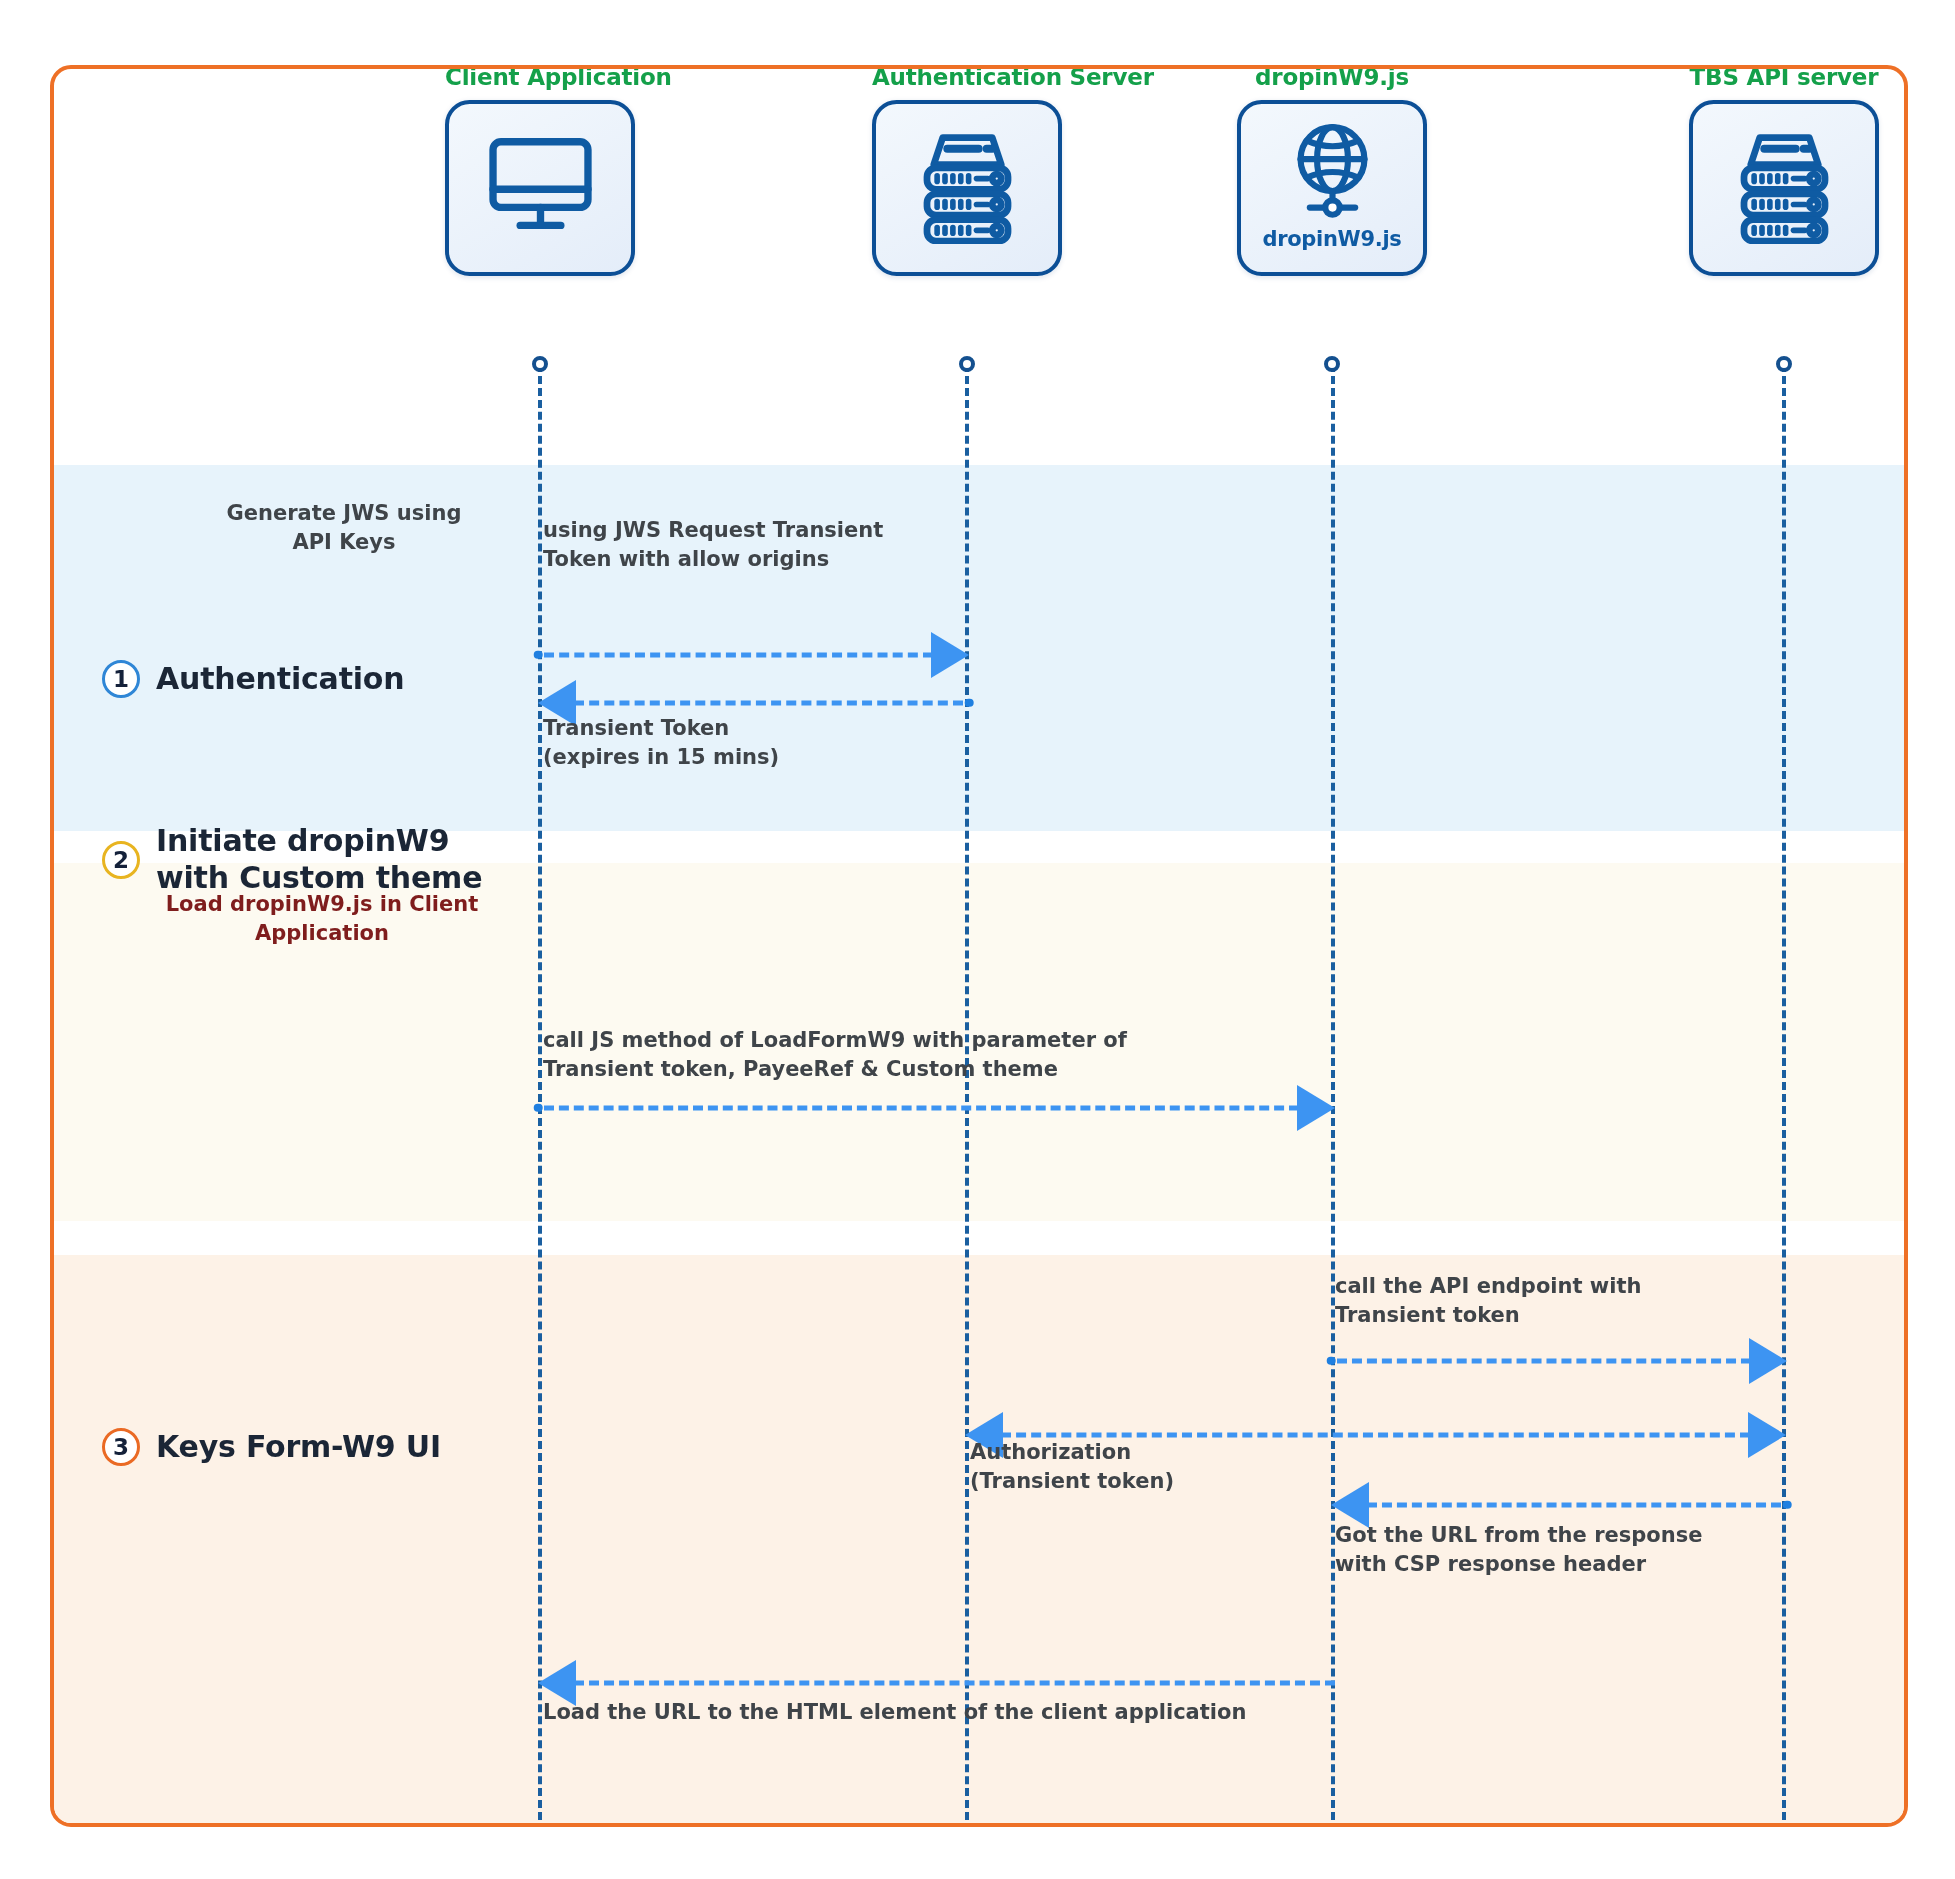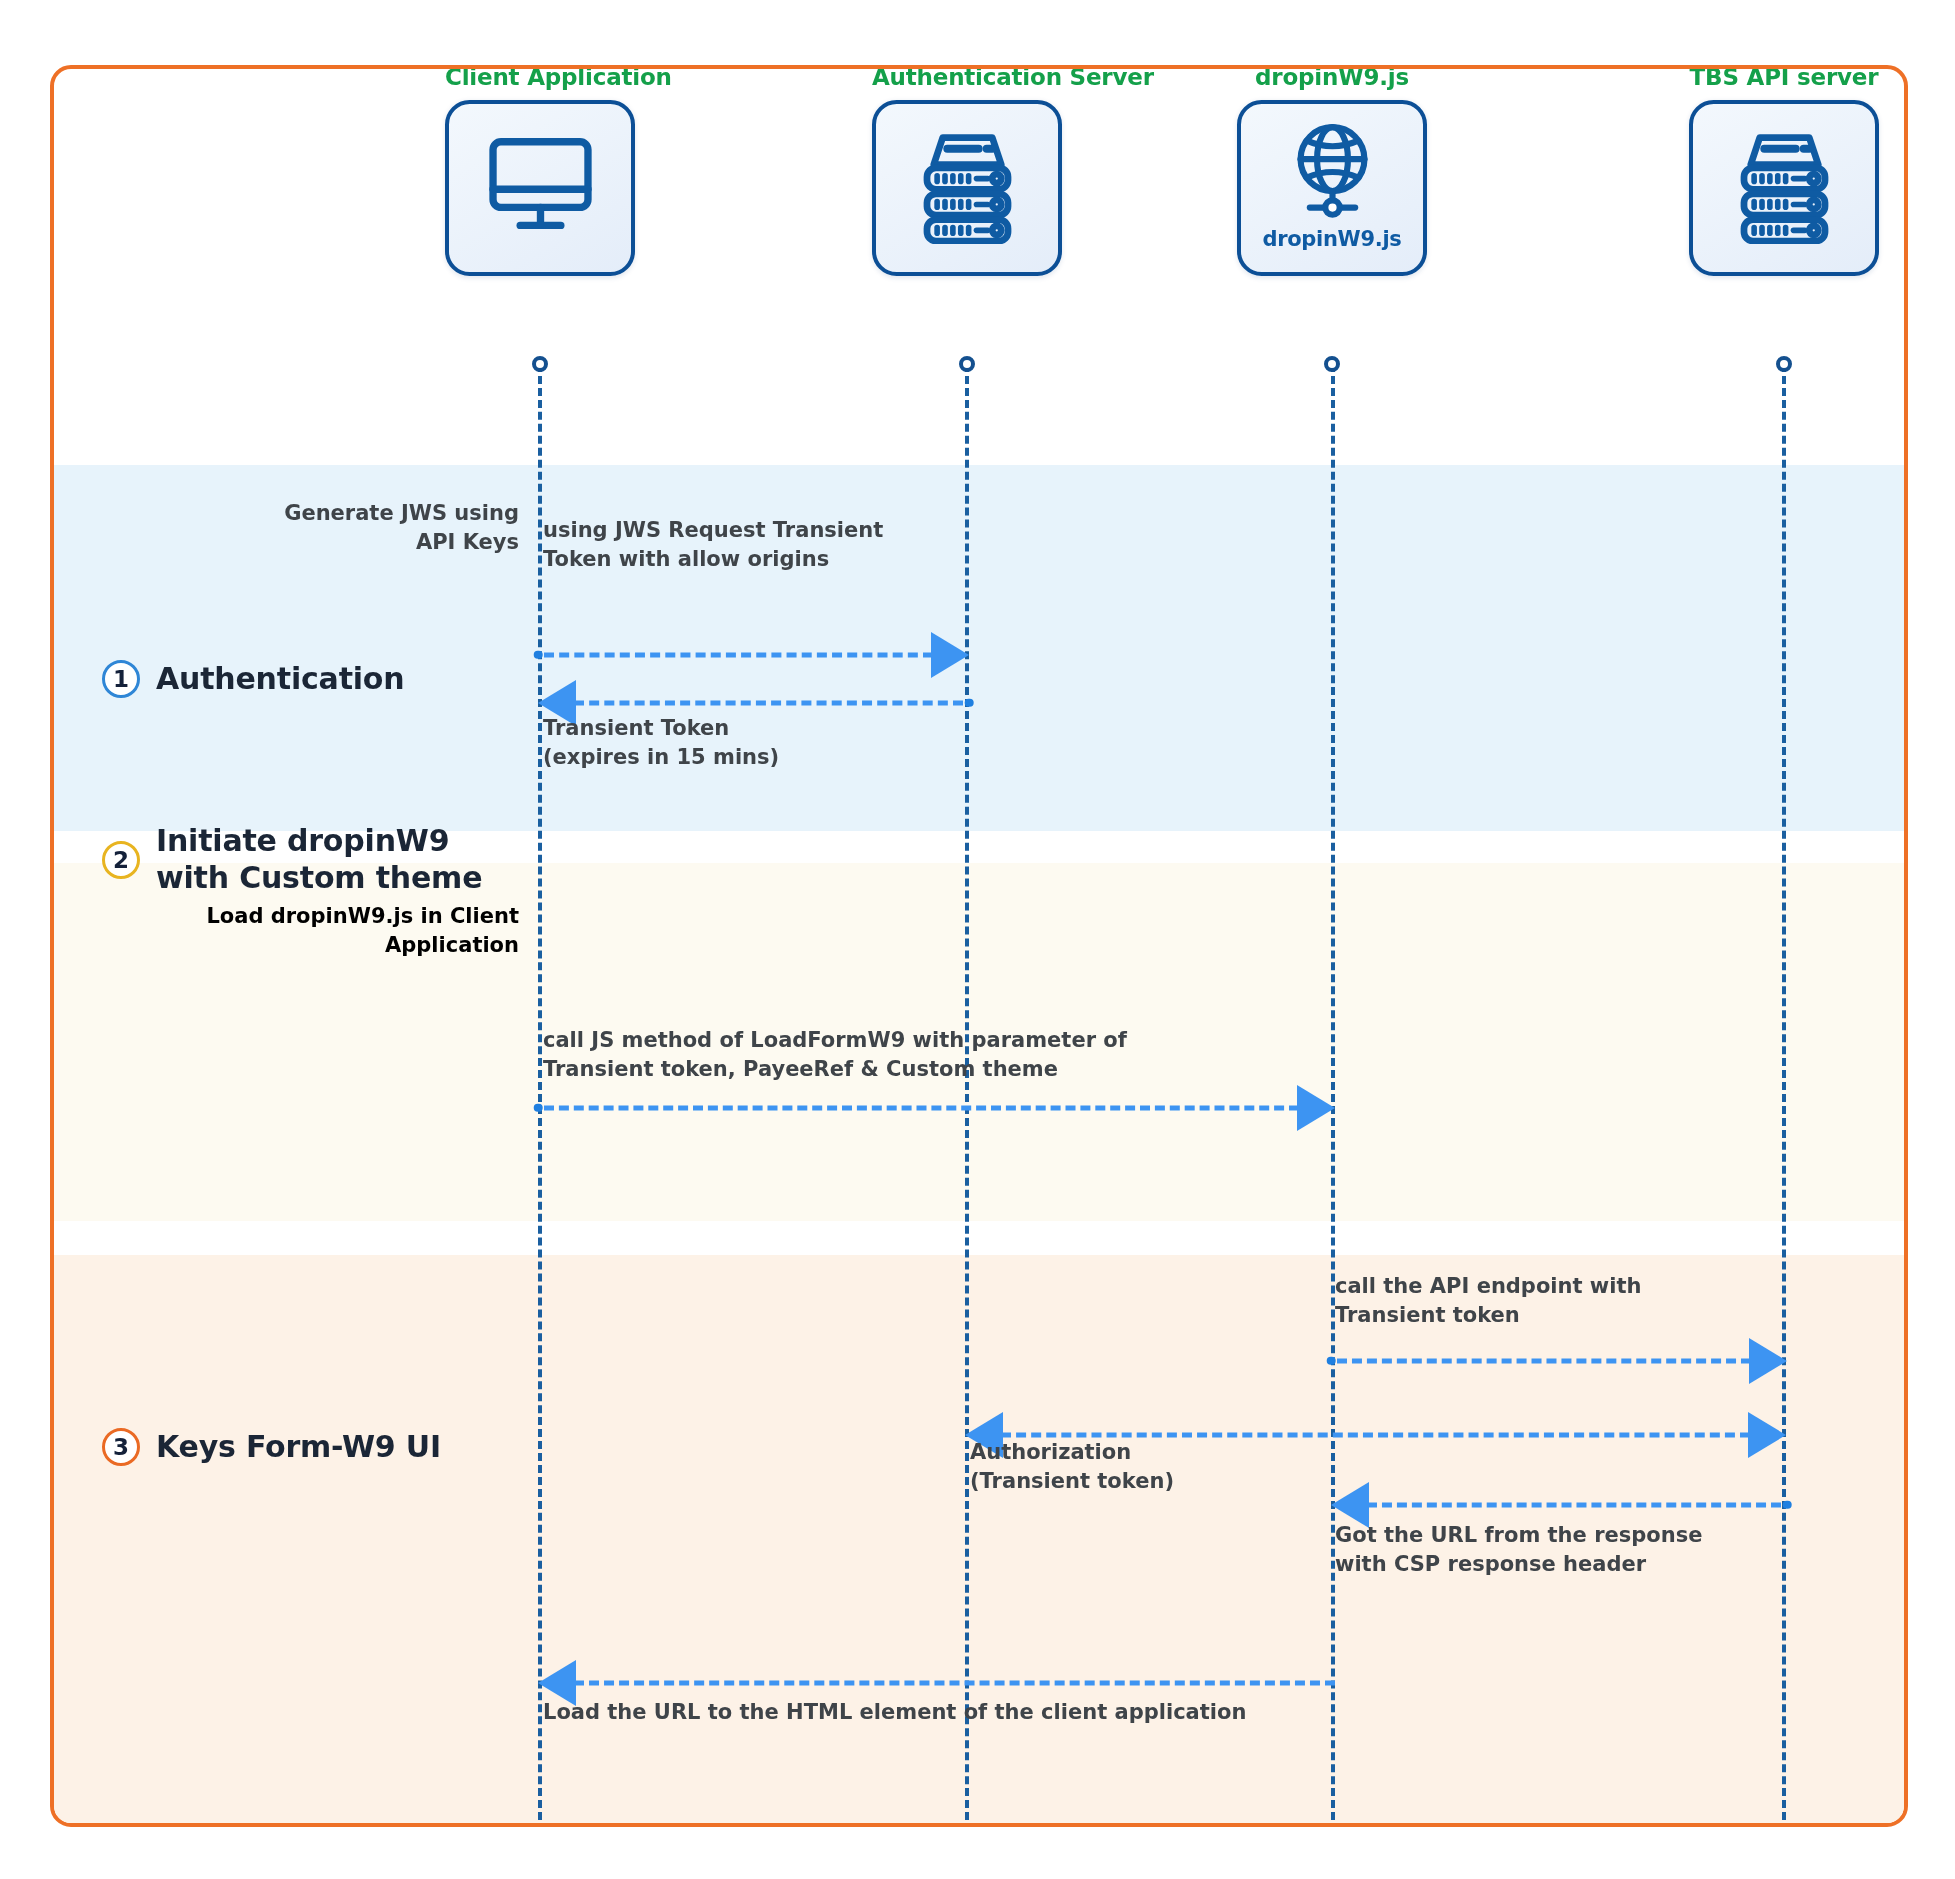--- a/index.html
+++ b/index.html
@@ -109,22 +109,22 @@
   
   .note {
     position: absolute;
     font-size: 21px;
     font-weight: bold;
     color: #3f4449;
     line-height: 1.38;
     white-space: pre-line;
   }
   .note.center { text-align: left; }
-  .note.right  { text-align: right; }
-  .note.orange-note { color: #000000; margin-top: 12px; }
+  .note.right  { text-align: center; }
+  .note.orange-note { color: #7f1d1d; }
 
   
   .msg { position: absolute; height: 37px; }
   .msg .shaft {
     position: absolute;
     top: 50%;
     height: 0;
     border-top: 5.5px dashed #3d94f2;
     transform: translateY(-50%);
   }

